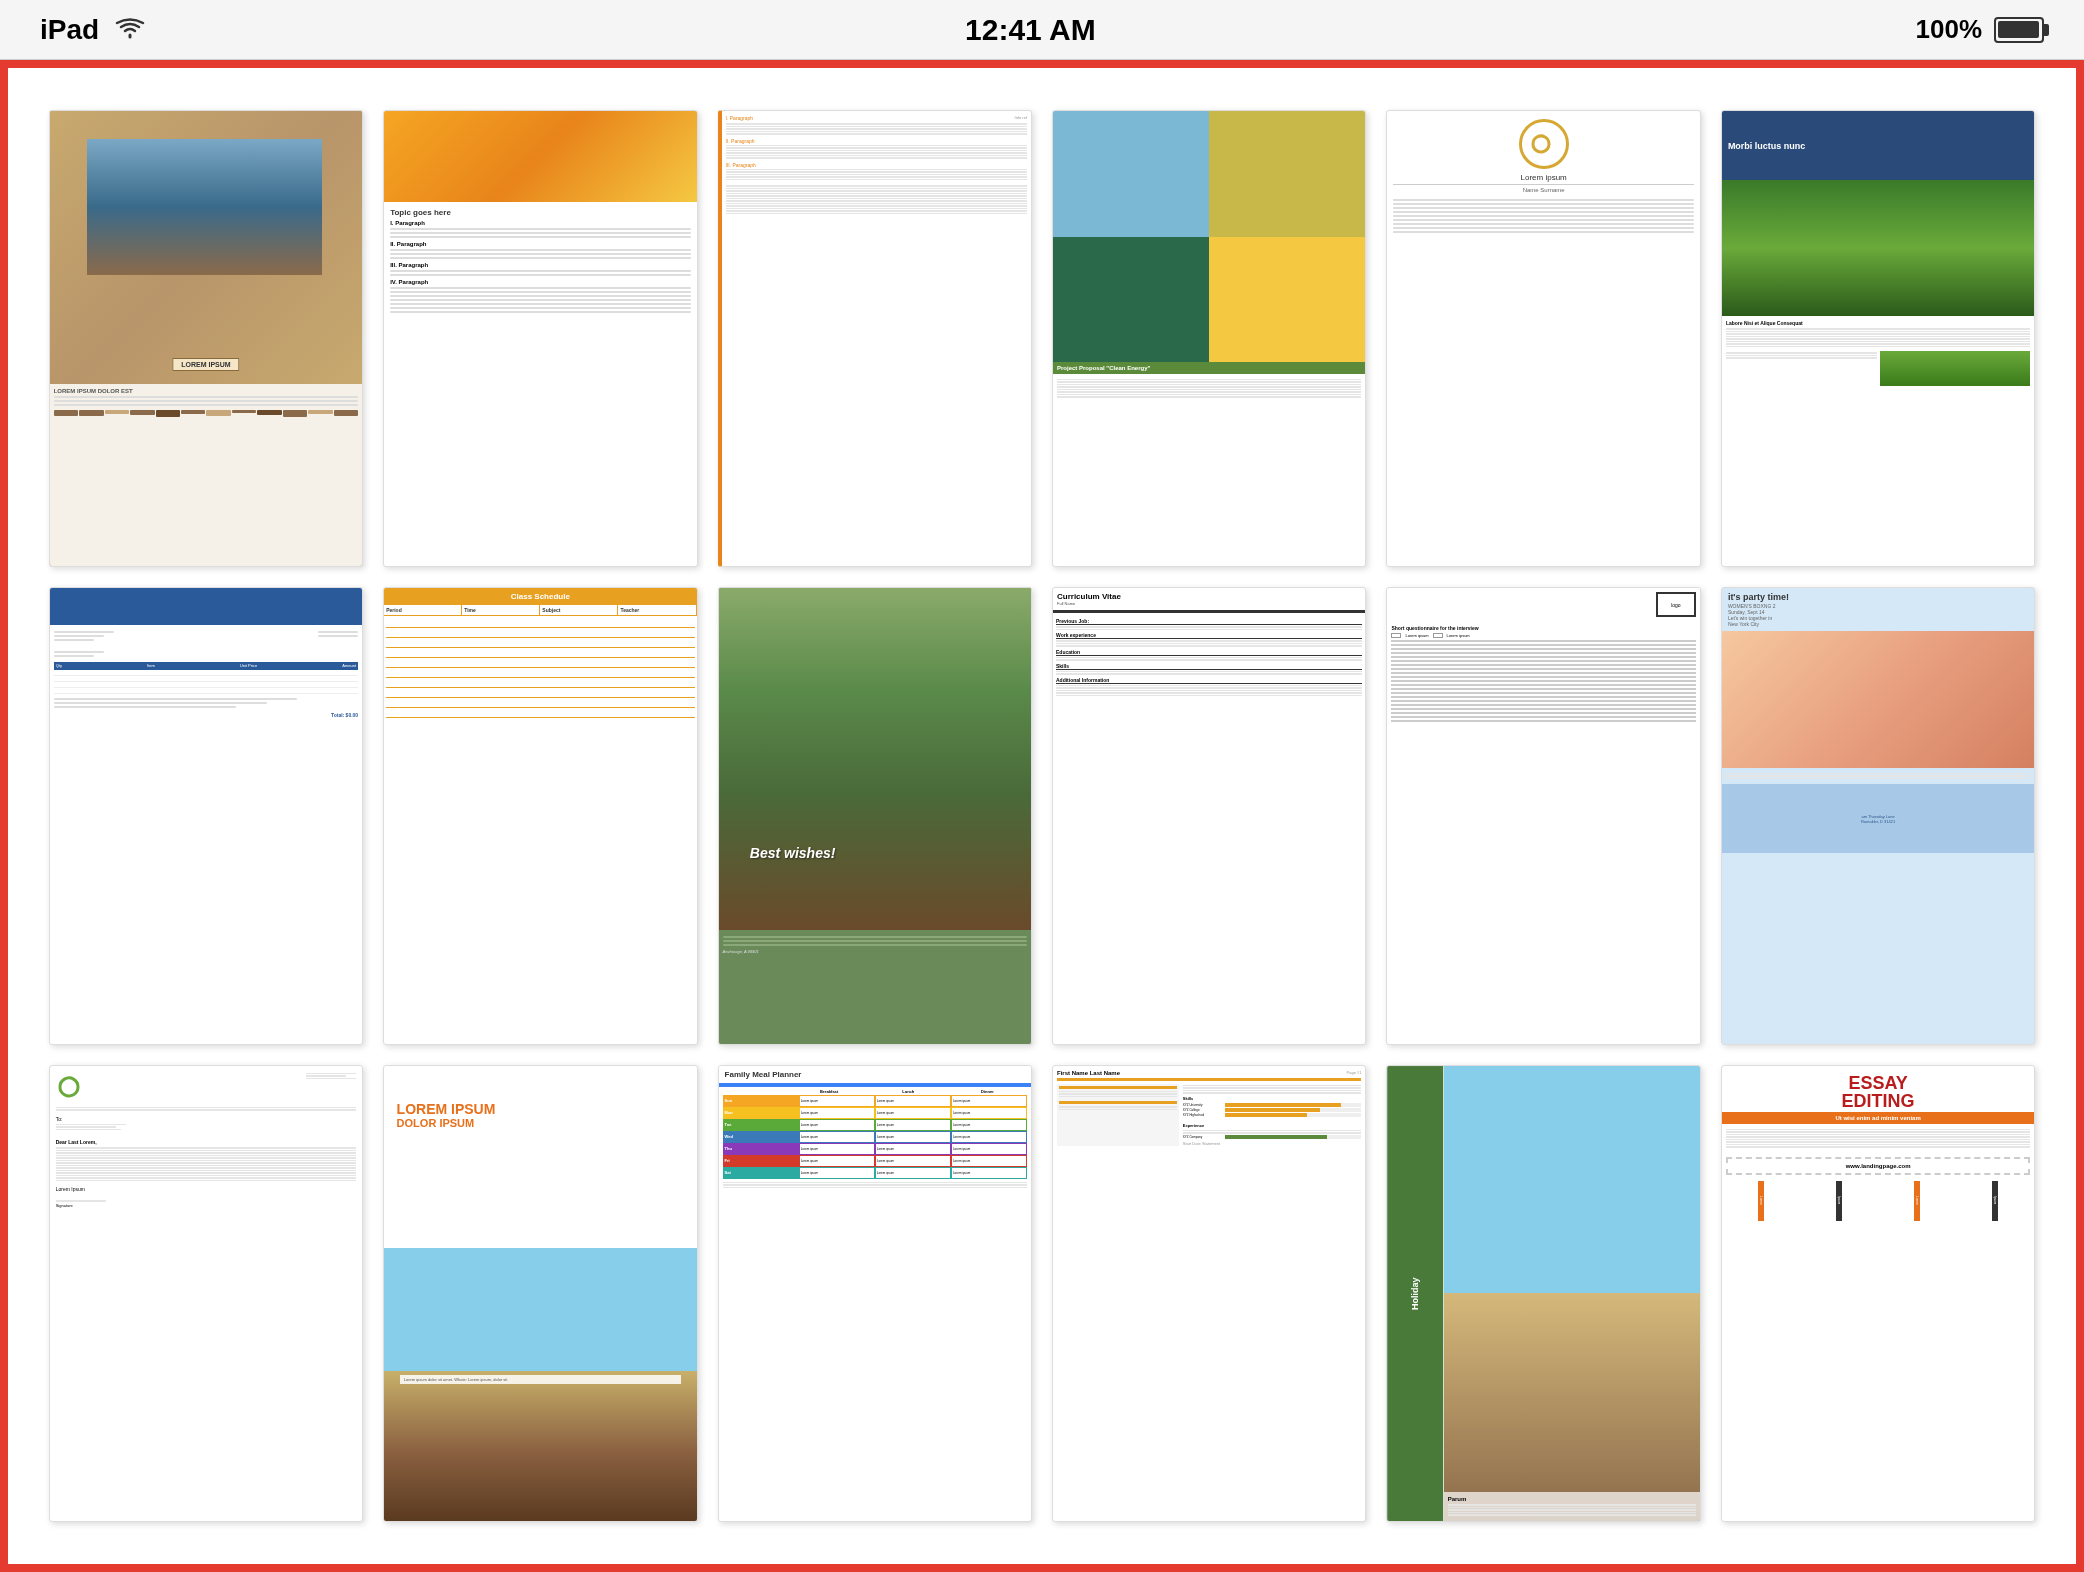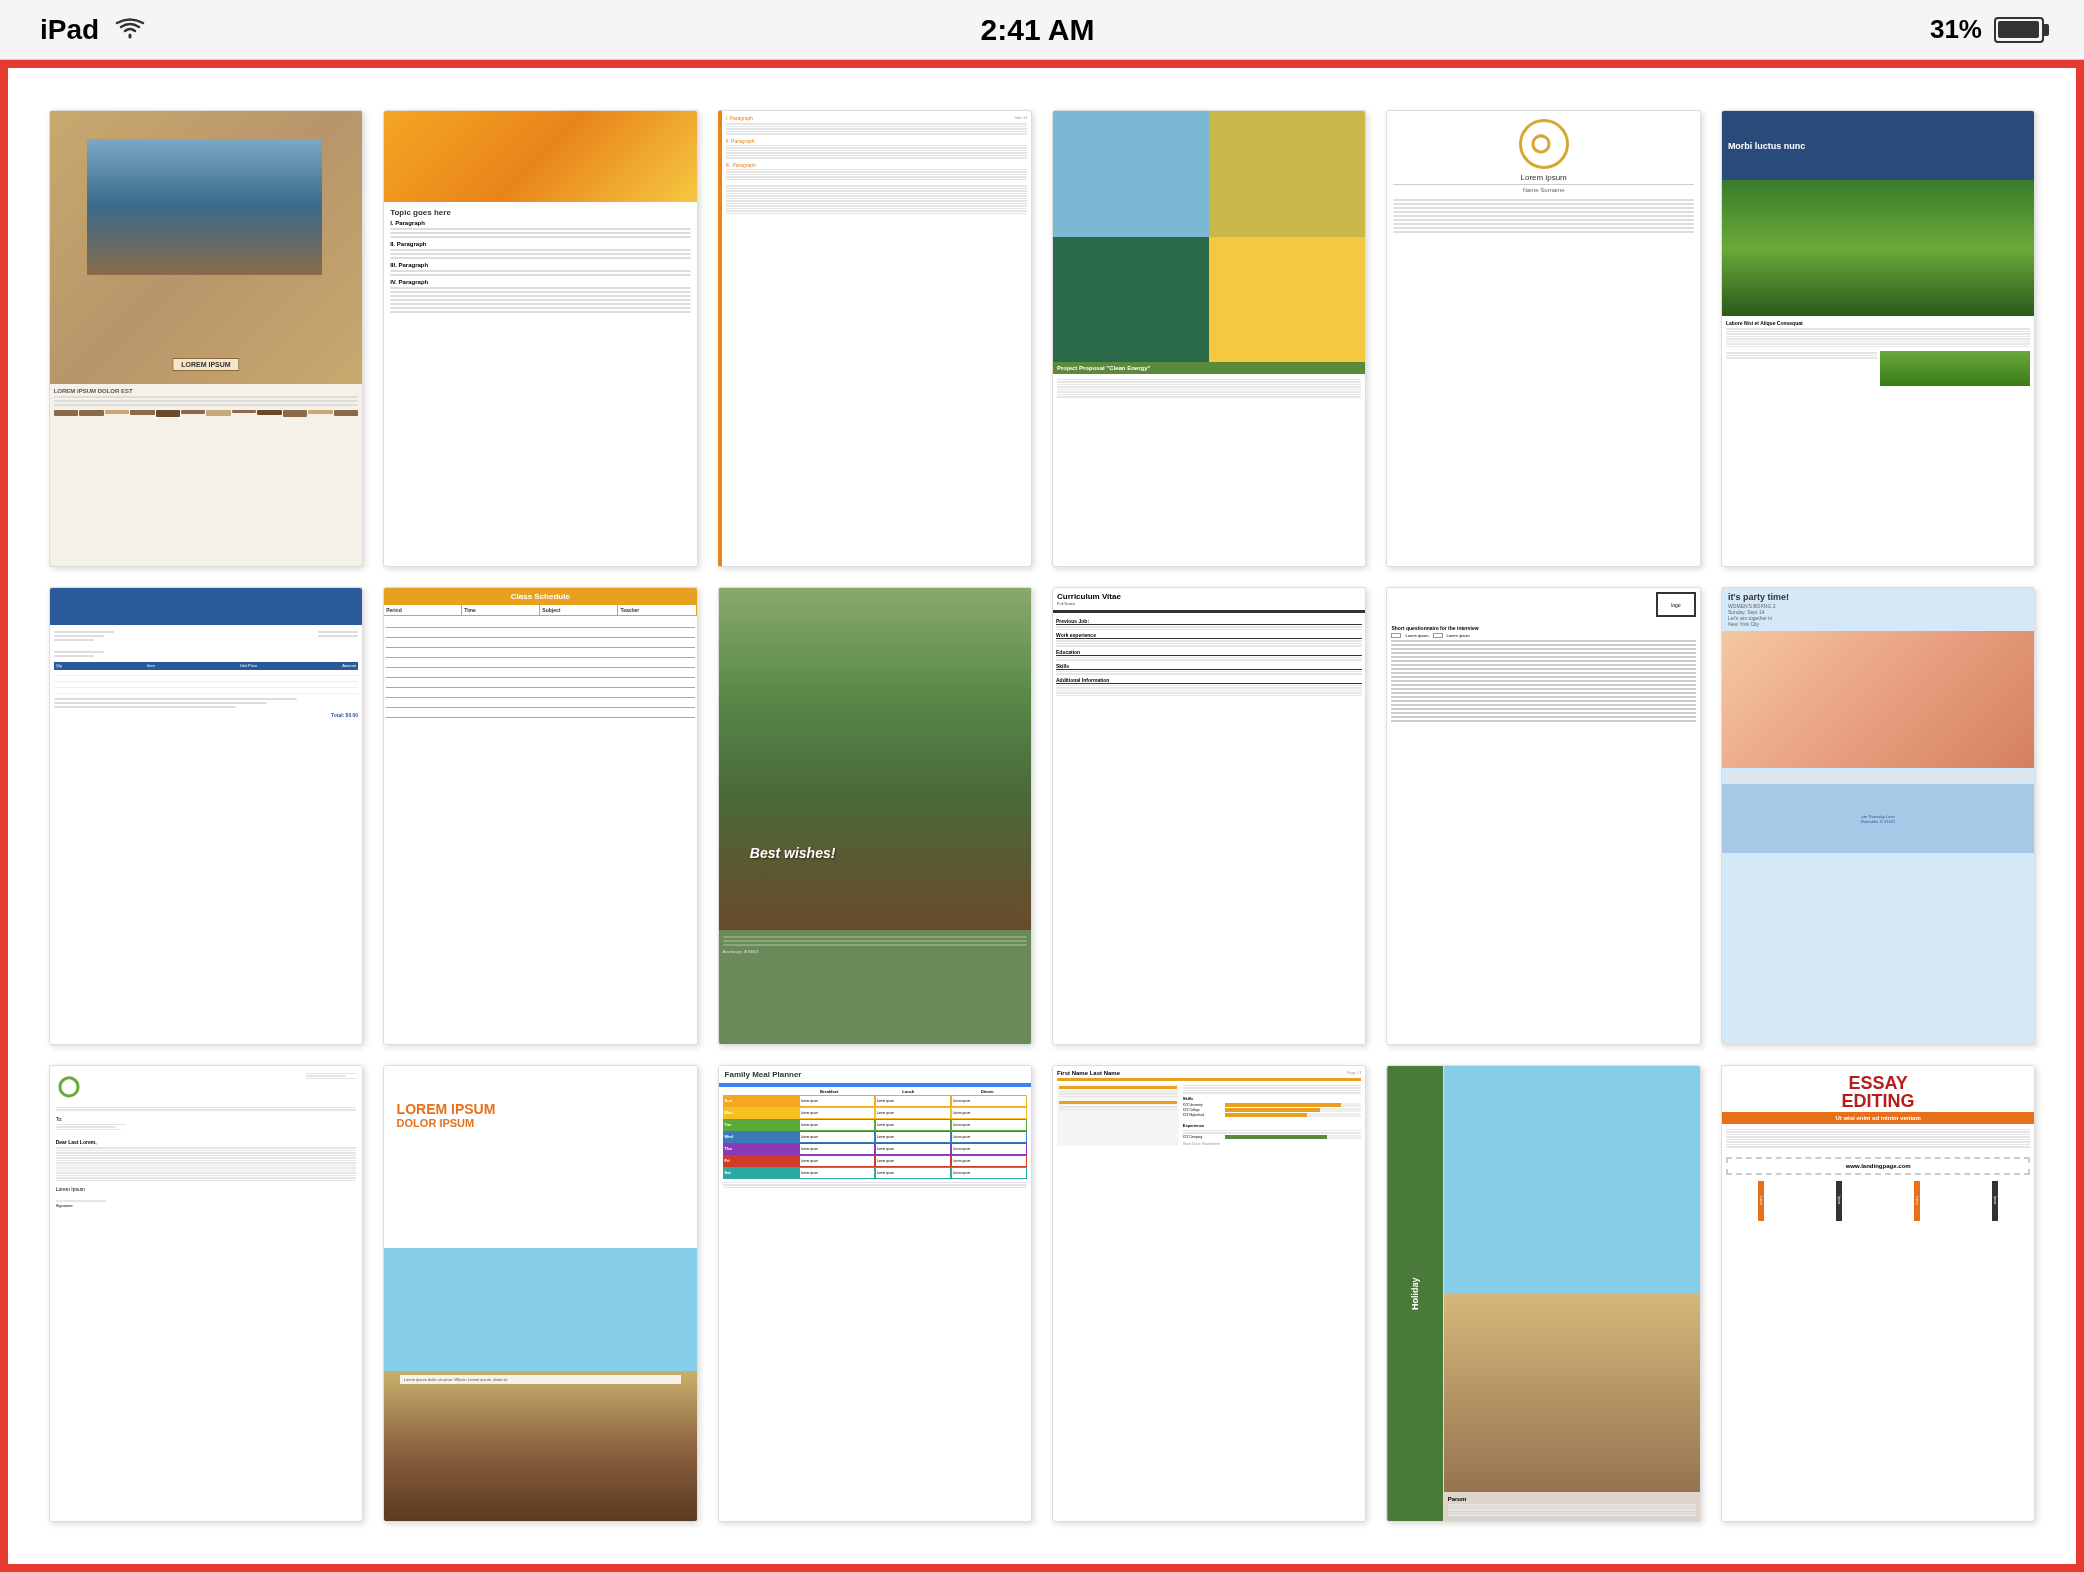--- a/index.html
+++ b/index.html
@@ -538,23 +538,23 @@
     <span>iPad</span>
     <span>
       <svg width="30" height="22" viewBox="0 0 30 22">
         <path d="M15 18 L15 20" stroke="#333" stroke-width="3" stroke-linecap="round"></path>
         <path d="M10 14 Q15 10 20 14" stroke="#333" stroke-width="2.5" fill="none" stroke-linecap="round"></path>
         <path d="M6 10 Q15 4 24 10" stroke="#333" stroke-width="2.5" fill="none" stroke-linecap="round"></path>
         <path d="M2 6 Q15 -1 28 6" stroke="#333" stroke-width="2.5" fill="none" stroke-linecap="round"></path>
       </svg>
     </span>
   </div>
-  <div class="status-center">2:41 AM</div>
+  <div class="status-center">12:41 AM</div>
   <div class="status-right">
-    <span>31%</span>
+    <span>100%</span>
     <div class="battery-icon">
       <div class="battery-fill"></div>
     </div>
   </div>
 </div>
 
 <div class="main-content">
   <div class="grid-container">
 
     <div class="template-card card-1">

